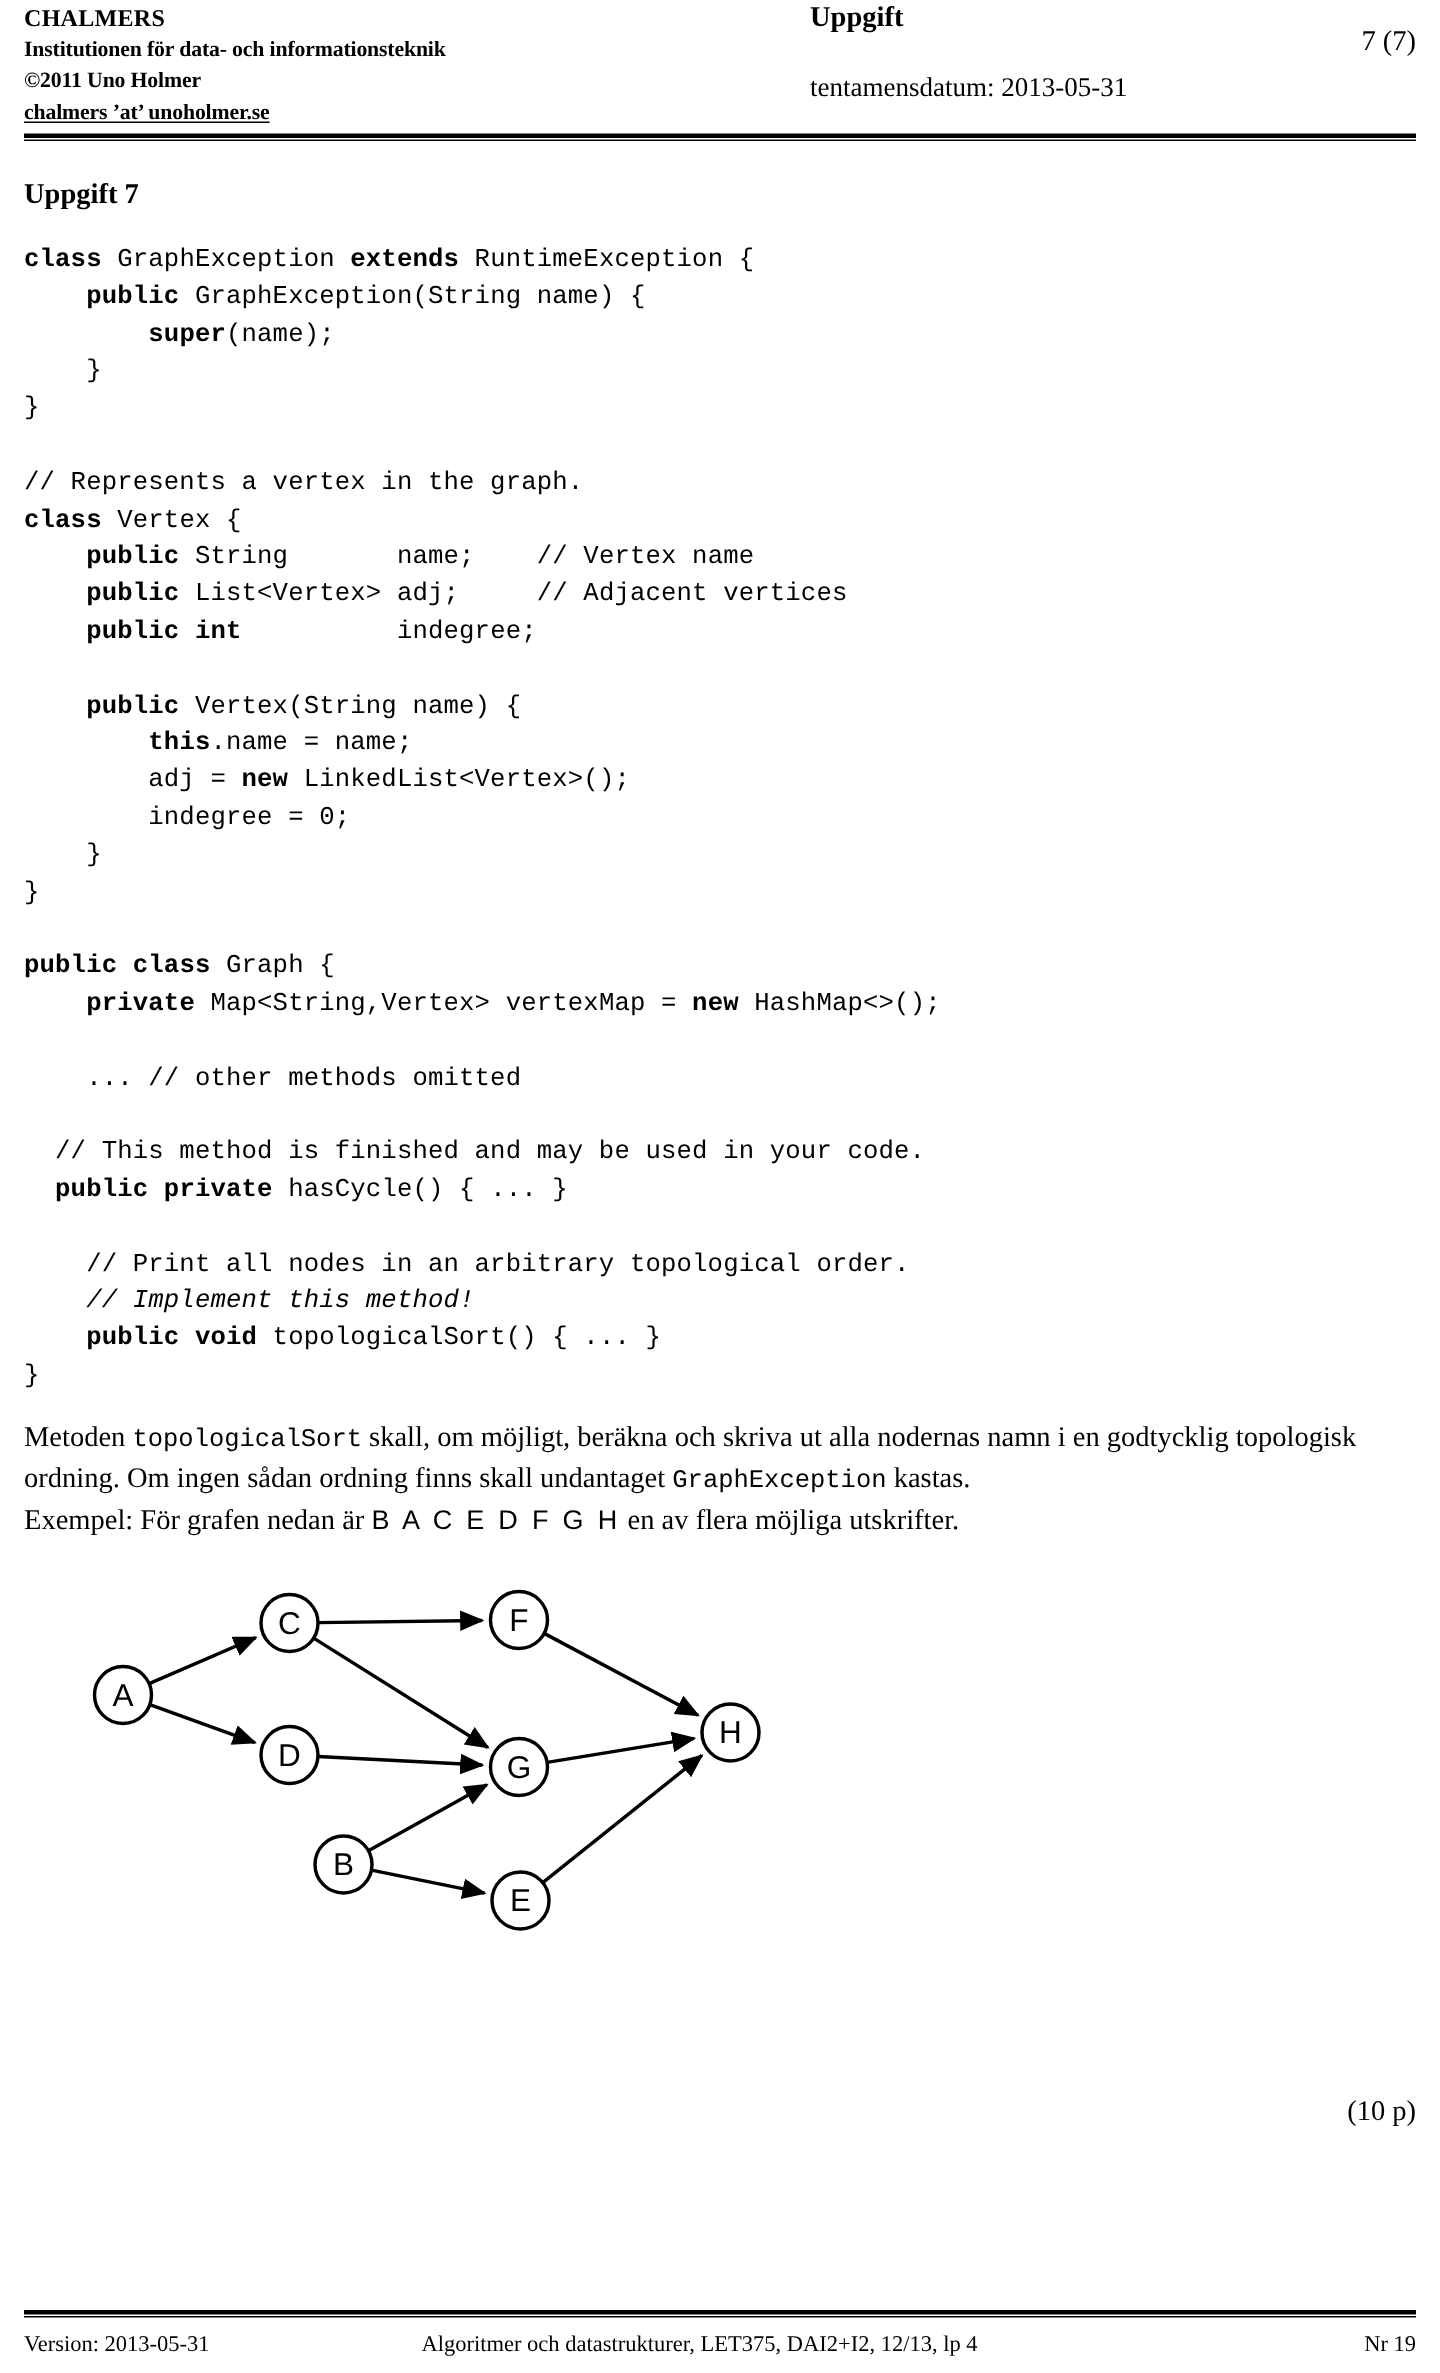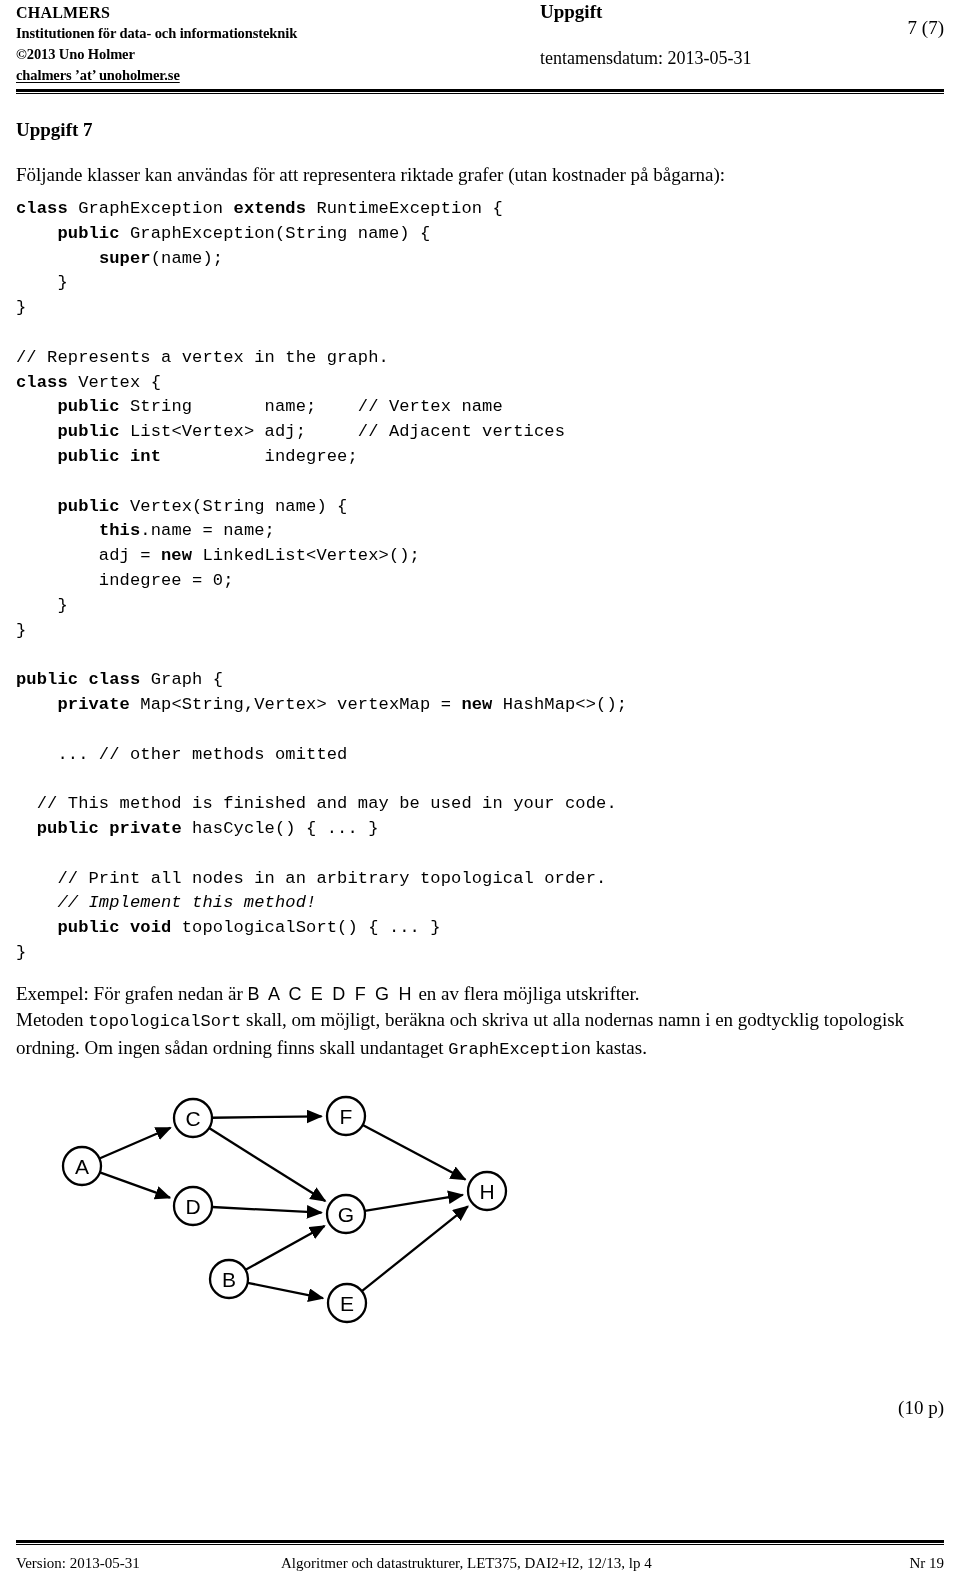--- a/index.html
+++ b/index.html
@@ -164,38 +164,37 @@
 </style>
 </head>
 <body>
 
 <div class="page">
 
   <div class="header">
     <div class="hdr-left">
       <div class="ln1">CHALMERS</div>
       <div class="ln2">Institutionen för data- och informationsteknik</div>
-      <div class="ln3">©2013 Uno Holmer</div>
+      <div class="ln3">©2011 Uno Holmer</div>
       <div class="ln4">chalmers ’at’ unoholmer.se</div>
     </div>
     <div class="hdr-mid">
       <div class="exam-title">Uppgift</div>
       <div class="exam-date">tentamensdatum: 2013-05-31</div>
     </div>
     <div class="hdr-page">7 (7)</div>
   </div>
   <div class="rule-double">
     <div class="thick"></div>
     <div class="thin"></div>
   </div>
 
   <div class="content">
 
     <div class="task-title">Uppgift 7</div>
-    <div class="intro">Följande klasser kan användas för att representera riktade grafer (utan kostnader på bågarna):</div>
 
     <pre class="code"><b>class</b> GraphException <b>extends</b> RuntimeException {
     <b>public</b> GraphException(String name) {
         <b>super</b>(name);
     }
 }
 
 // Represents a vertex in the graph.
 <b>class</b> Vertex {
     <b>public</b> String       name;    // Vertex name
@@ -216,25 +215,25 @@
 
   // This method is finished and may be used in your code.
   <b>public</b> <b>private</b> hasCycle() { ... }
 
     // Print all nodes in an arbitrary topological order.
 <i>    // Implement this method!</i>
     <b>public</b> <b>void</b> topologicalSort() { ... }
 }</pre>
 
     <div class="prose">
+      <p style="margin:0 0 0 0;">
+        <span>Metoden </span><span class="mono">topologicalSort</span><span> skall, om möjligt, beräkna och skriva ut alla nodernas namn i en godtycklig topologisk ordning. Om ingen sådan ordning finns skall undantaget </span><span class="mono">GraphException</span><span> kastas.</span>
+      </p>
       <p style="margin:0;">
         <span>Exempel: För grafen nedan är </span><span class="sans-seq">B A C E D F G H</span><span> en av flera möjliga utskrifter.</span>
-      </p>
-      <p style="margin:0 0 0 0;">
-        <span>Metoden </span><span class="mono">topologicalSort</span><span> skall, om möjligt, beräkna och skriva ut alla nodernas namn i en godtycklig topologisk ordning. Om ingen sådan ordning finns skall undantaget </span><span class="mono">GraphException</span><span> kastas.</span>
       </p>
     </div>
 
     <div class="figure">
       <svg id="graph-svg" width="760" height="250" viewBox="0 0 760 250">
         <defs>
           <marker id="arrowhead" markerWidth="7" markerHeight="7" refX="6.4" refY="3" orient="auto" markerUnits="strokeWidth">
             <path d="M0,0 L7,3 L0,6 z" fill="#000"></path>
           </marker>
         </defs>

